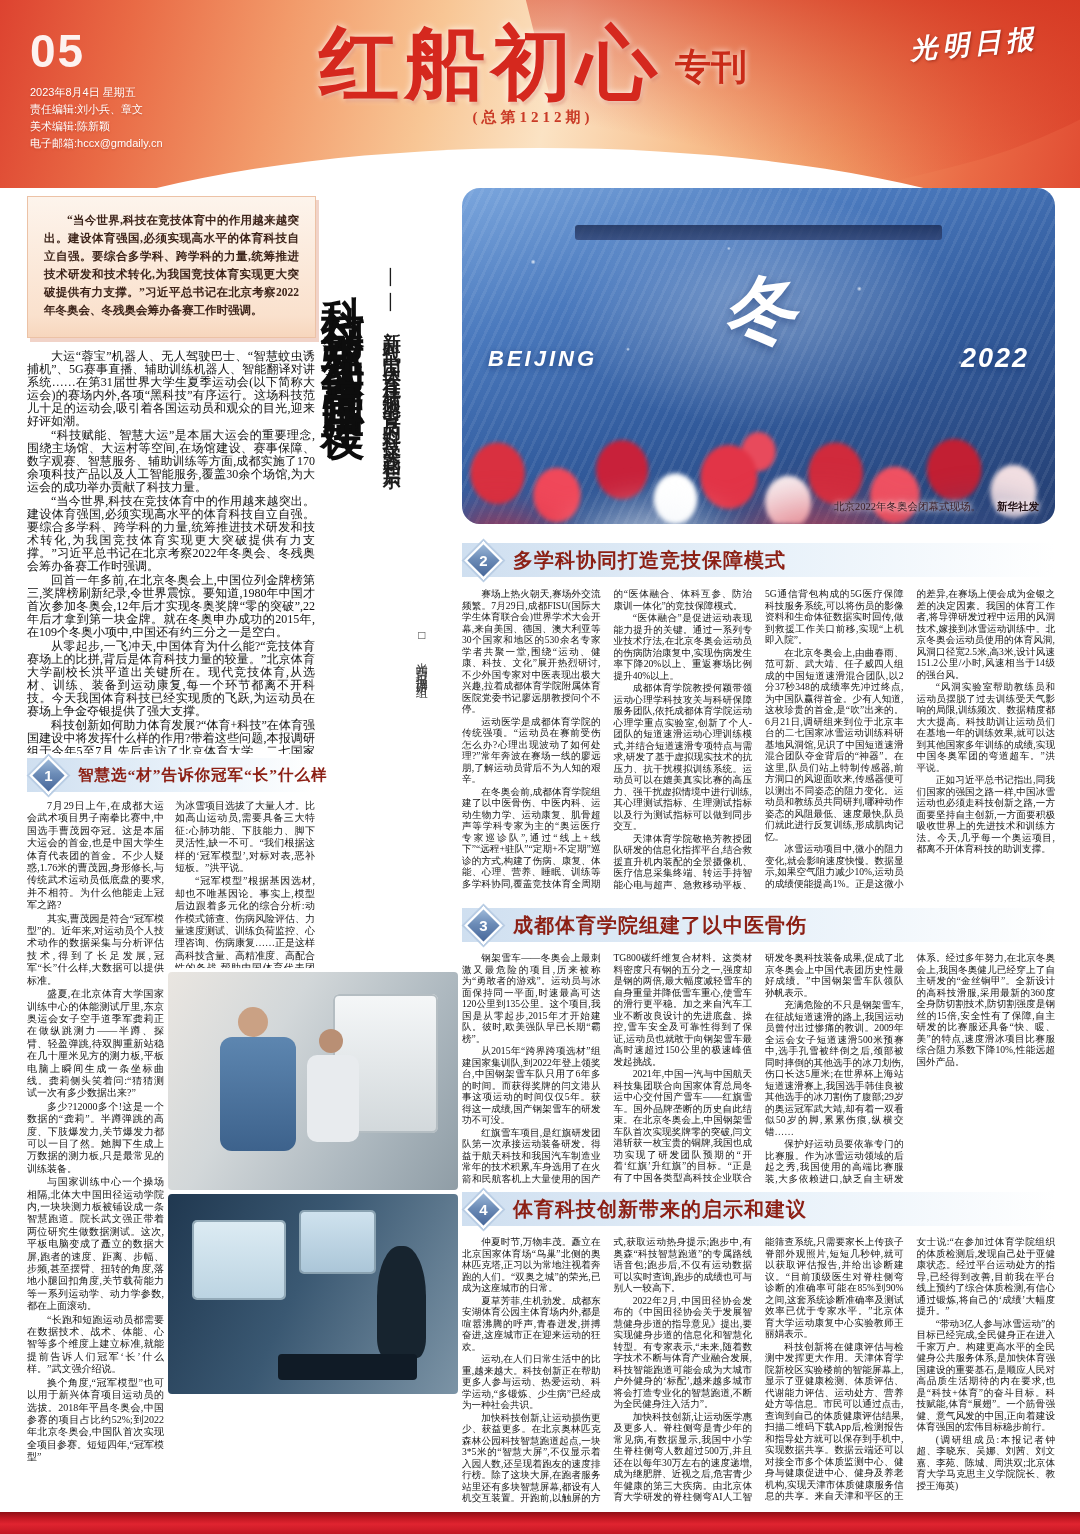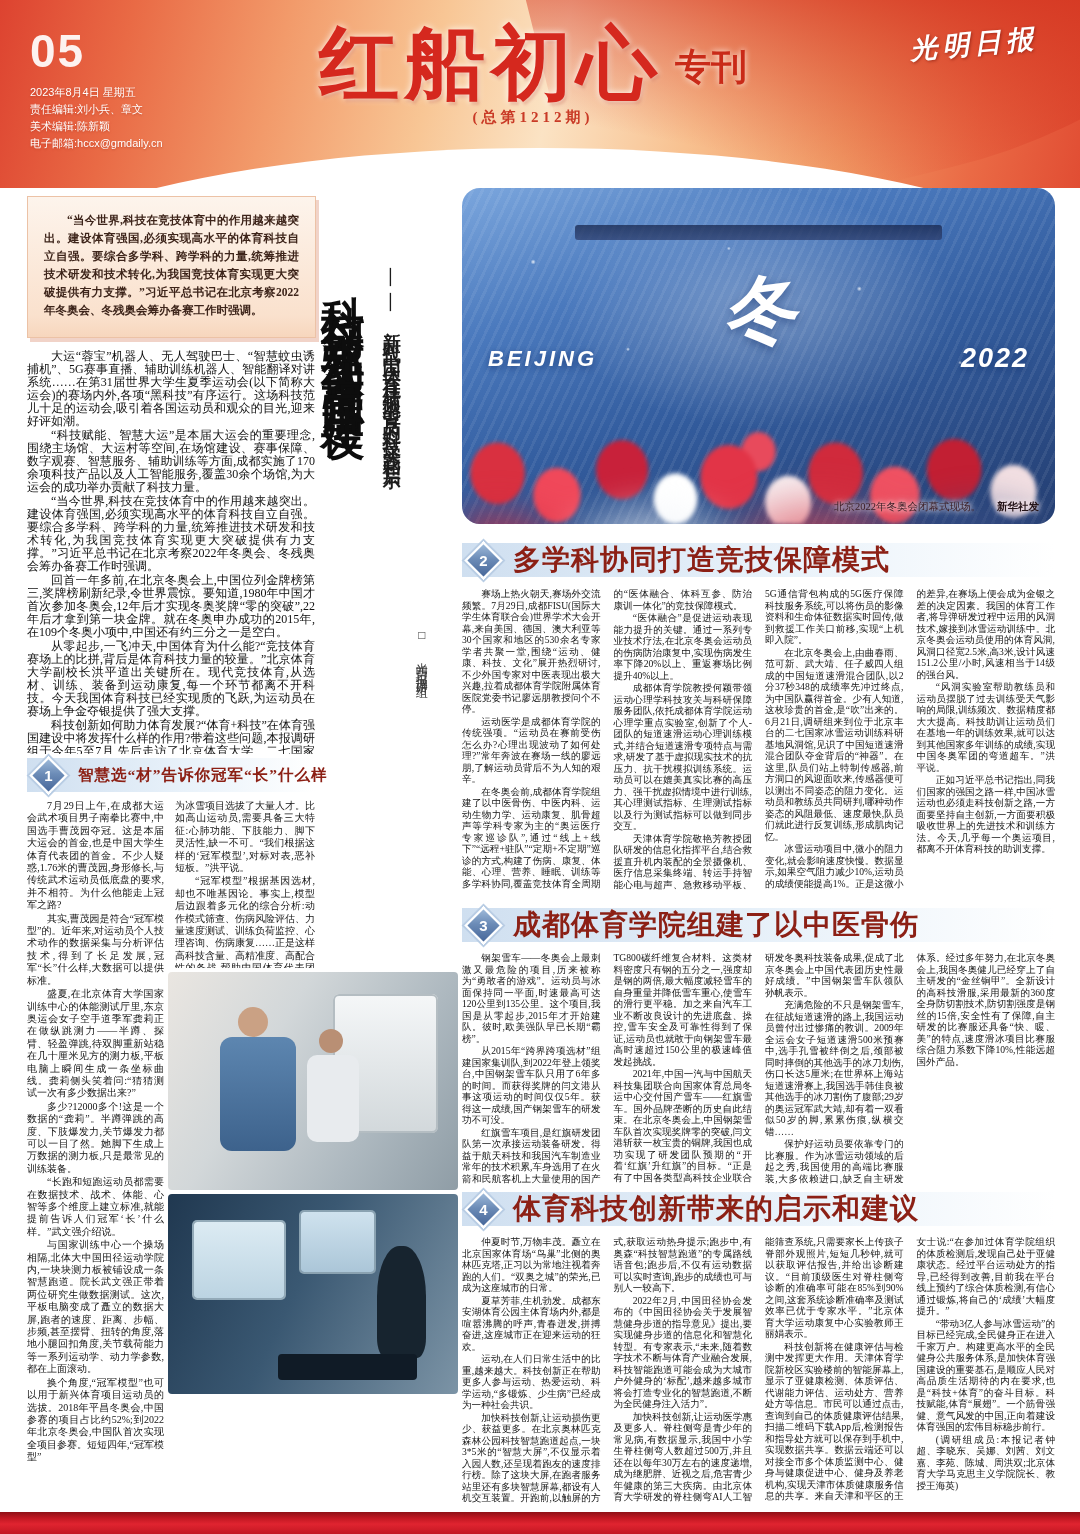--- a/index.html
+++ b/index.html
@@ -43,21 +43,21 @@
 
   
   .sec-head{display:flex;align-items:center;height:34px;
     background:linear-gradient(90deg,#cfdff0 0%,#e9f2fa 55%,rgba(255,255,255,0) 100%);}
   .diamond{flex:0 0 auto;width:23px;height:23px;margin:0 16px 0 8px;transform:rotate(45deg);
     background:linear-gradient(135deg,#9db9d9 0%,#6c8cb7 45%,#47679a 100%);
     border:2px solid #fff;box-shadow:0 0 0 2px #b9cde4;}
   .diamond span{display:block;width:23px;height:23px;transform:rotate(-45deg);
     color:#fff;font-weight:700;font-size:15px;line-height:23px;text-align:center;
     font-family:"Liberation Sans",sans-serif;}
-  .sec-title{font-size:28px;font-weight:900;color:#8c2015;letter-spacing:1px;white-space:nowrap;}
+  .sec-title{font-size:20px;font-weight:900;color:#8c2015;letter-spacing:1px;white-space:nowrap;}
   .sec-head.small .sec-title{font-size:15.5px;}
 
   
   .ncol{font-size:10px;line-height:12.4px;text-align:justify;color:#141414;overflow:hidden;}
   .ncol p{margin:0 0 1px;text-indent:2em;}
   .colB p:first-child{text-indent:0;}
   .sec-body{column-gap:13px;column-fill:auto;font-size:9.6px;line-height:11.5px;
     text-align:justify;color:#141414;overflow:hidden;}
   .sec-body p{margin:0 0 1px;text-indent:2em;}
 
@@ -207,22 +207,22 @@
     <div class="diamond">
       <span>1</span>
     </div>
     <div class="sec-title">智慧选“材”告诉你冠军“长”什么样</div>
   </div>
   <div class="abs ncol" style="left:27px;top:800px;width:137px;height:712px;">
       <p>7月29日上午,在成都大运会武术项目男子南拳比赛中,中国选手曹茂园夺冠。这是本届大运会的首金,也是中国大学生体育代表团的首金。不少人疑惑,1.76米的曹茂园,身形修长,与传统武术运动员低底盘的要求,并不相符。为什么他能走上冠军之路?</p>
       <p>其实,曹茂园是符合“冠军模型”的。近年来,对运动员个人技术动作的数据采集与分析评估技术,得到了长足发展,冠军“长”什么样,大数据可以提供标准。</p>
       <p>盛夏,在北京体育大学国家训练中心的体能测试厅里,东京奥运会女子空手道季军龚莉正在做纵跳测力——半蹲、探臂、轻盈弹跳,待双脚重新站稳在几十厘米见方的测力板,平板电脑上瞬间生成一条坐标曲线。龚莉侧头笑着问:“猜猜测试一次有多少数据出来?”</p>
       <p>多少?12000多个!这是一个数据的“龚莉”。半蹲弹跳的高度、下肢爆发力,关节爆发力都可以一目了然。她脚下生成上万数据的测力板,只是最常见的训练装备。</p>
+      <p>与国家训练中心一个操场相隔,北体大中国田径运动学院内,一块块测力板被铺设成一条智慧跑道。院长武文强正带着两位研究生做数据测试。这次,平板电脑变成了矗立的数据大屏,跑者的速度、距离、步幅、步频,甚至摆臂、扭转的角度,落地小腿回扣角度,关节载荷能力等一系列运动学、动力学参数,都在上面滚动。</p>
       <p>“长跑和短跑运动员都需要在数据技术、战术、体能、心智等多个维度上建立标准,就能提前告诉人们冠军‘长’什么样。”武文强介绍说。</p>
-      <p>与国家训练中心一个操场相隔,北体大中国田径运动学院内,一块块测力板被铺设成一条智慧跑道。院长武文强正带着两位研究生做数据测试。这次,平板电脑变成了矗立的数据大屏,跑者的速度、距离、步幅、步频,甚至摆臂、扭转的角度,落地小腿回扣角度,关节载荷能力等一系列运动学、动力学参数,都在上面滚动。</p>
       <p>换个角度,“冠军模型”也可以用于新兴体育项目运动员的选拔。2018年平昌冬奥会,中国参赛的项目占比约52%;到2022年北京冬奥会,中国队首次实现全项目参赛。短短四年,“冠军模型”</p>
     </div>
   <div class="abs ncol colB" style="left:175px;top:800px;width:140px;height:168px;">
       <p>为冰雪项目选拔了大量人才。比如高山运动员,需要具备三大特征:心肺功能、下肢能力、脚下灵活性,缺一不可。“我们根据这样的‘冠军模型’,对标对表,恶补短板。”洪平说。</p>
       <p>“冠军模型”根据基因选材,却也不唯基因论。事实上,模型后边跟着多元化的综合分析:动作模式筛查、伤病风险评估、力量速度测试、训练负荷监控、心理咨询、伤病康复……正是这样高科技含量、高精准度、高配合性的备战,帮助中国体育代表团在北京冬奥会上勇创佳绩。</p>
     </div>
 
   <div class="abs photo-sm photo1">
     <div class="ph1-machine"></div>
     <div class="ph1-head"></div>

